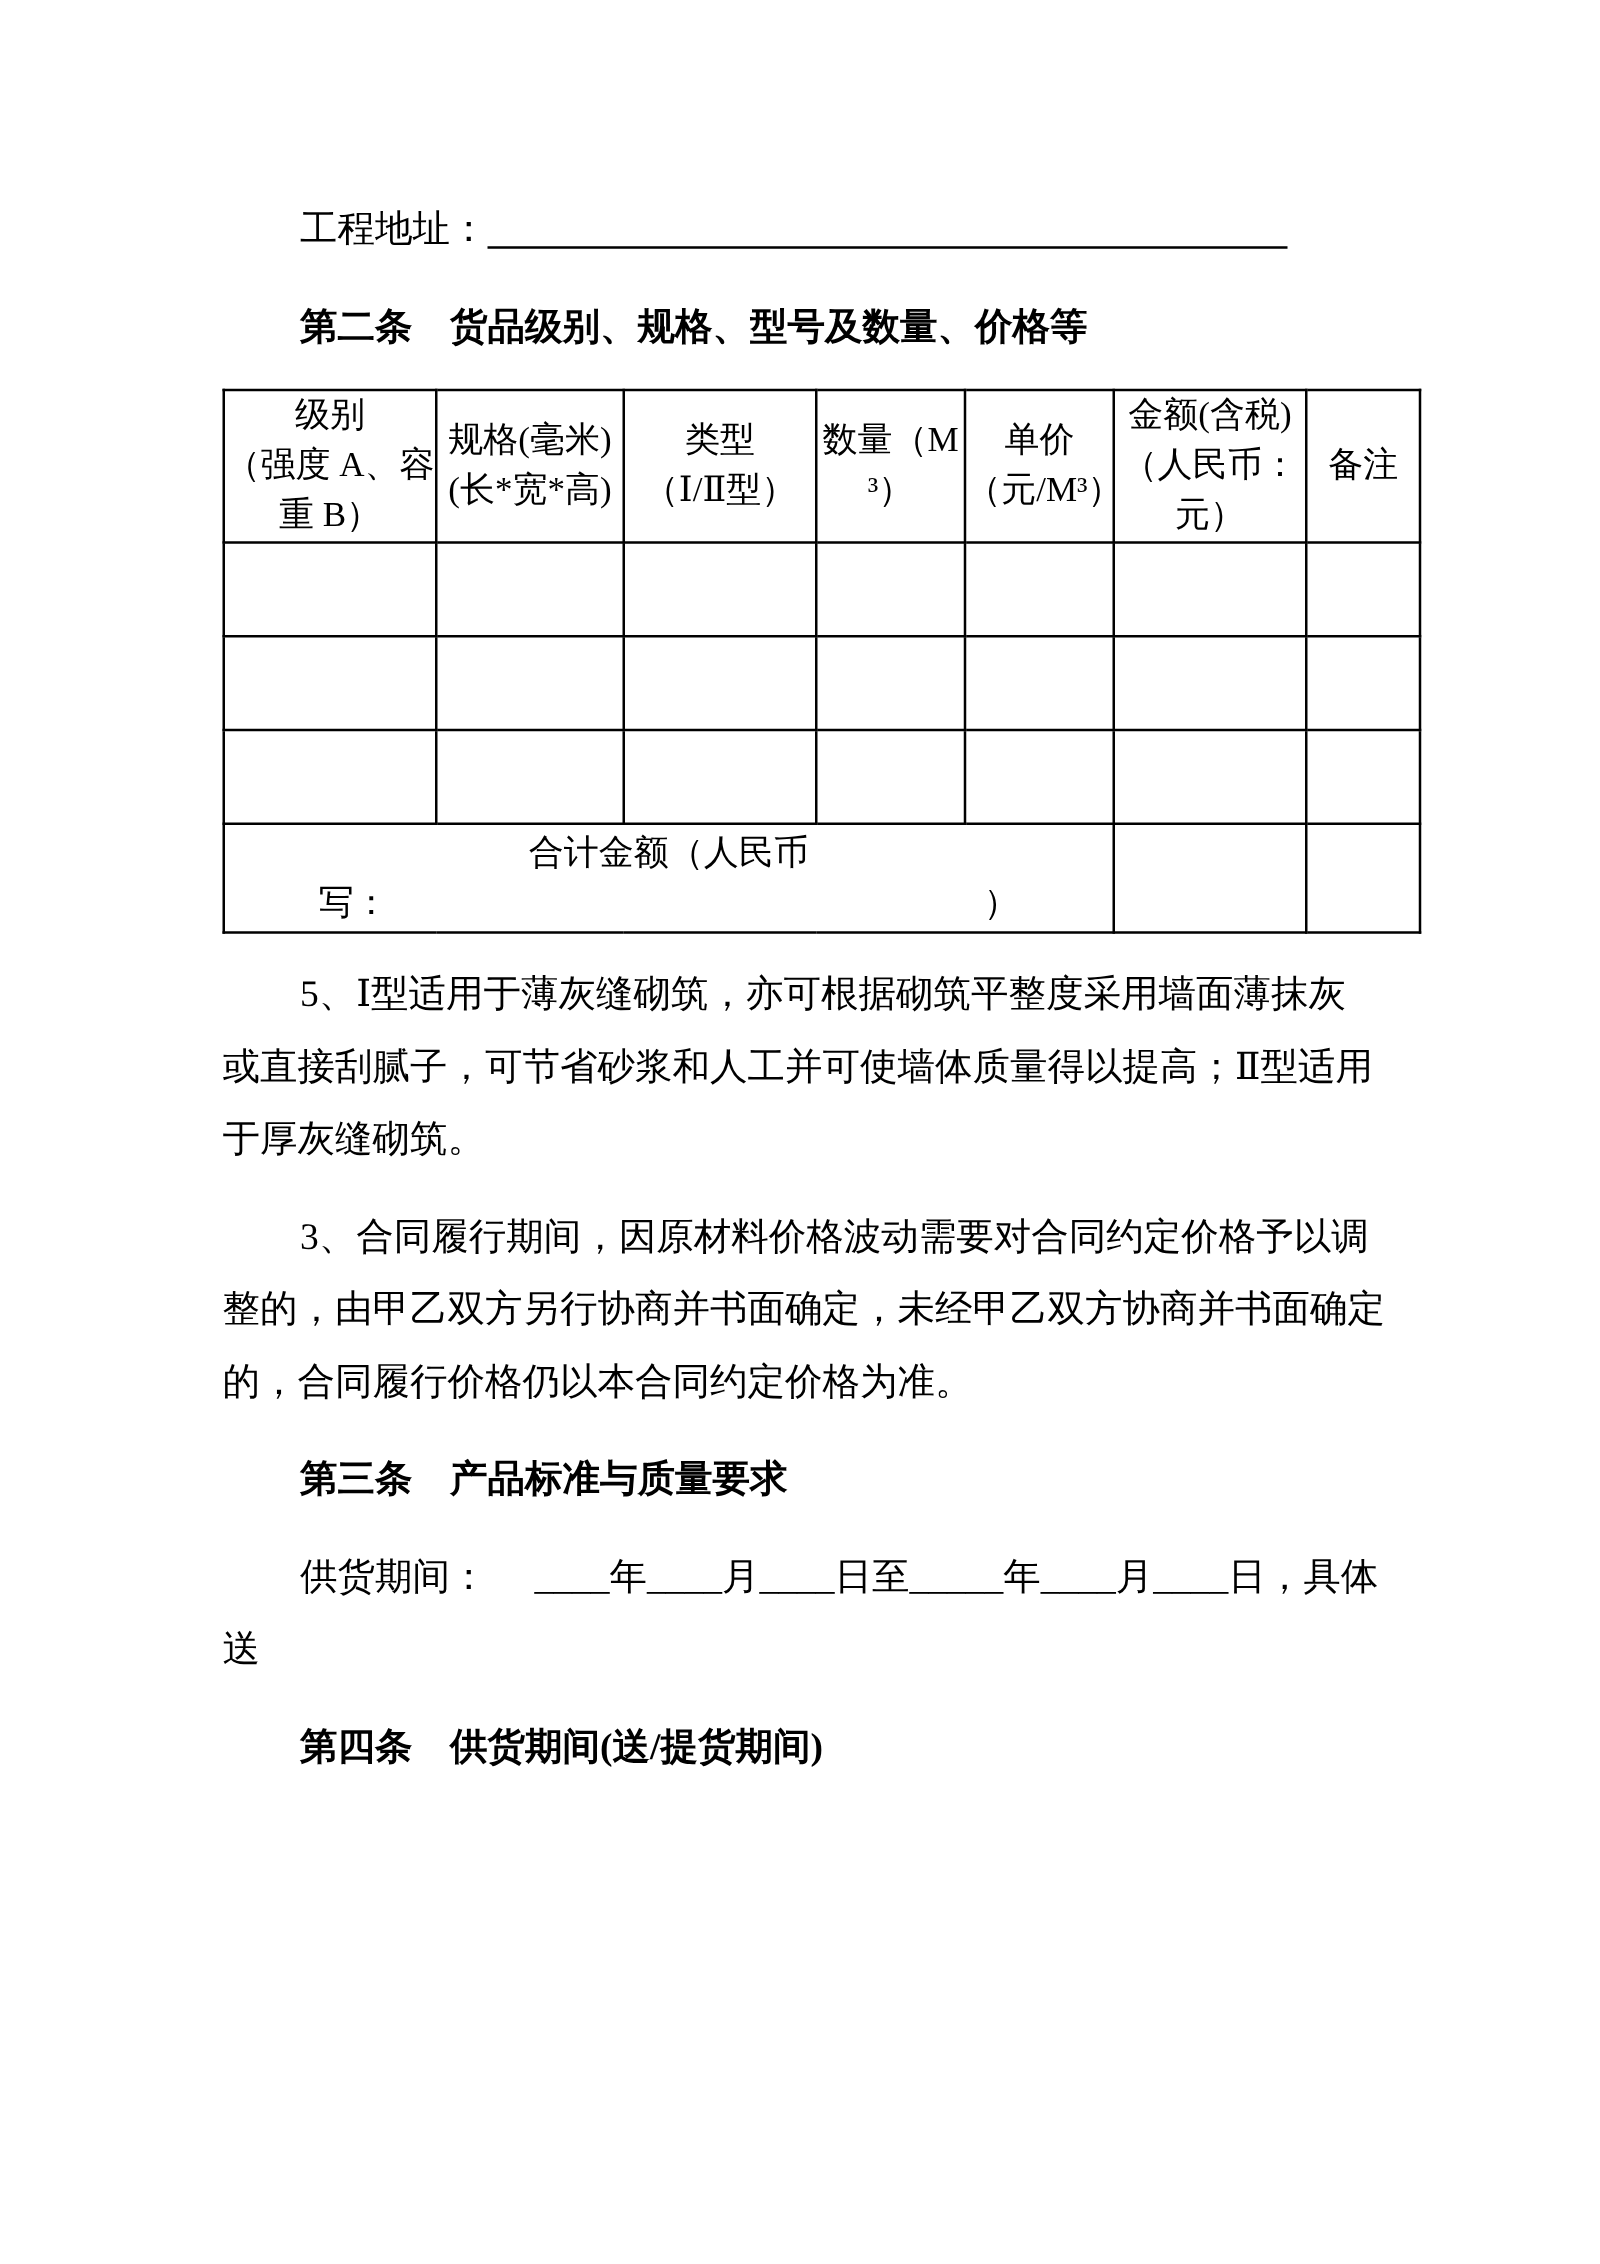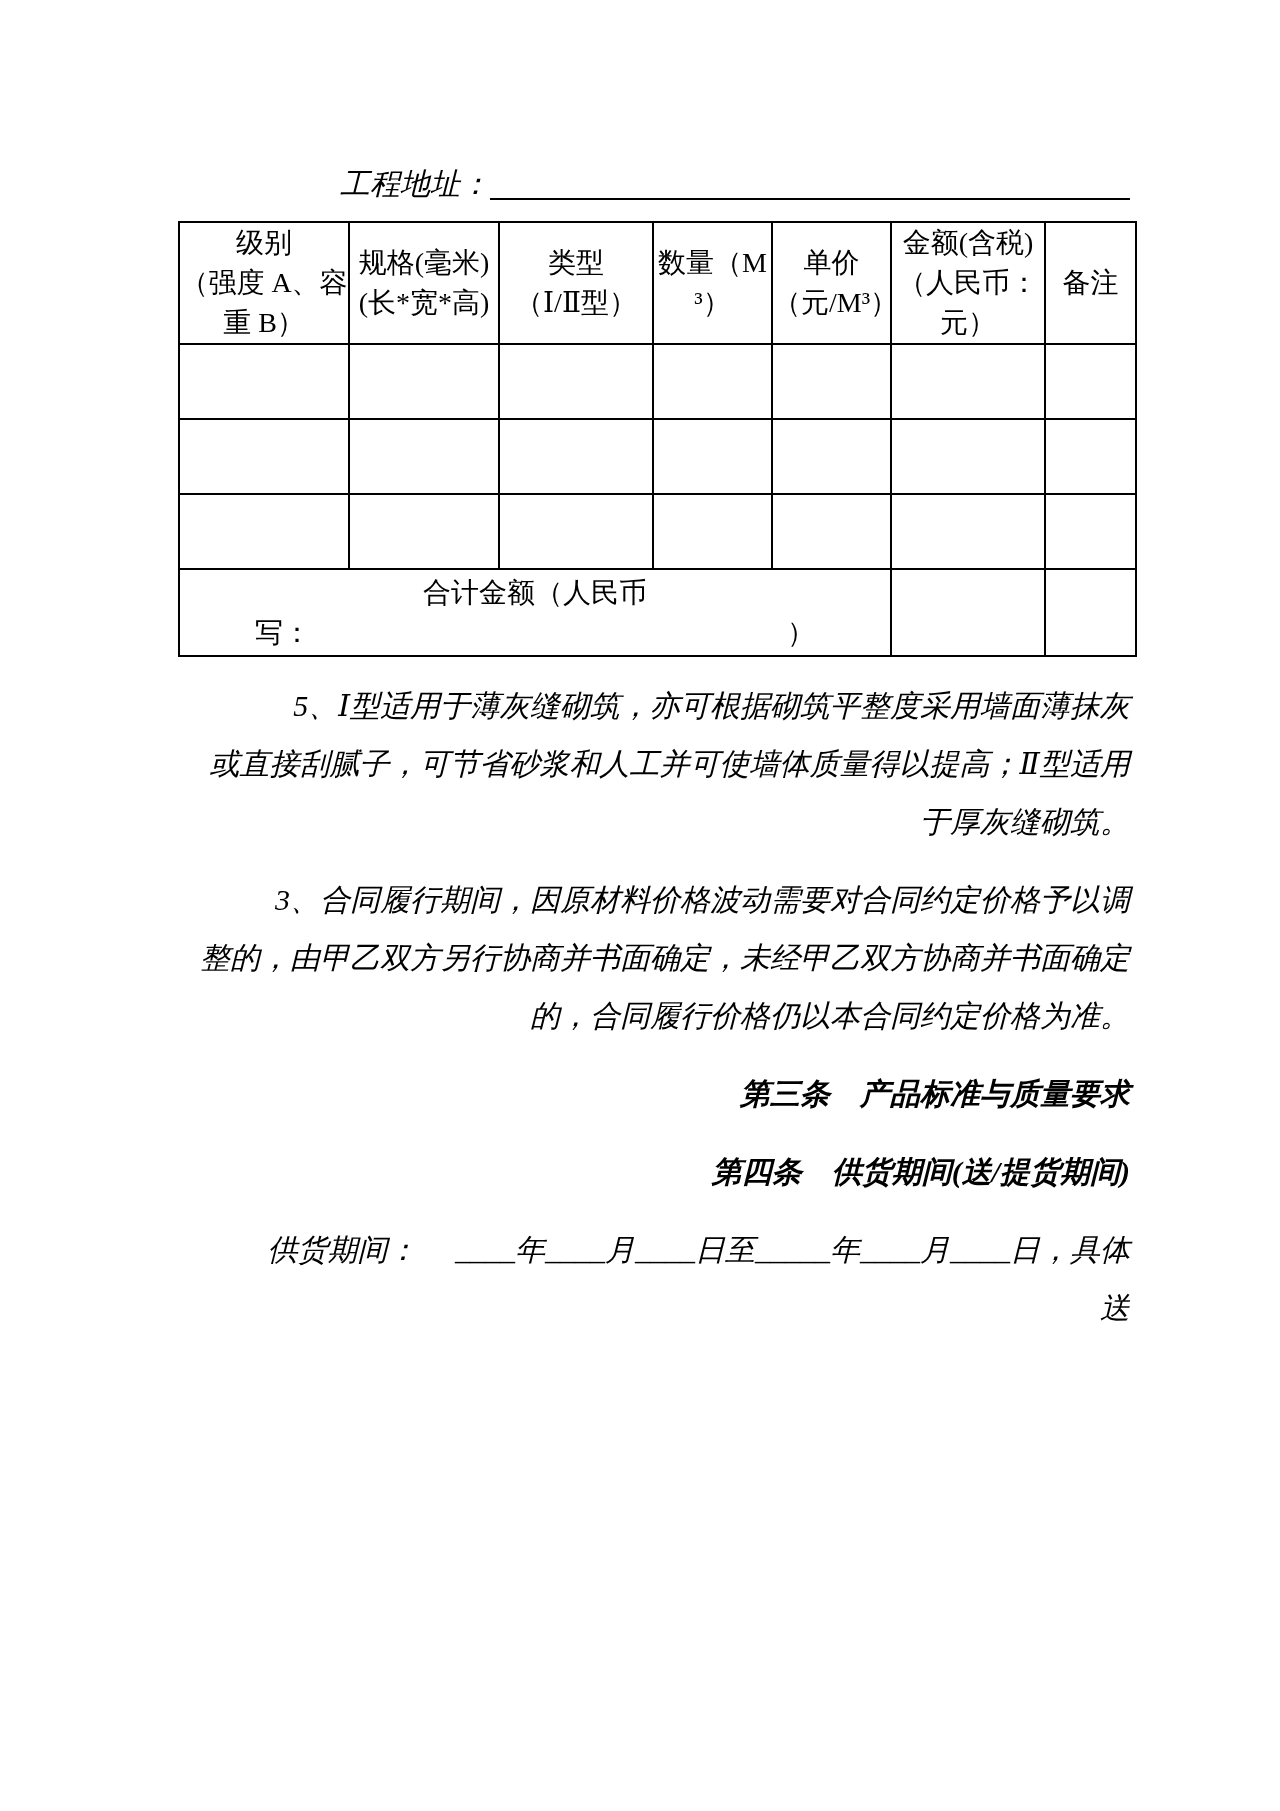--- a/index.html
+++ b/index.html
@@ -17,22 +17,21 @@
     height: 1811px;
     padding: 155px 130px 0 178px;
   }
   .para {
     font-size: 30px;
     line-height: 58px;
     white-space: pre-line;
     margin: 20px 0;
     text-indent: 62px;
     width: 952px;
-    text-align: right;
-    font-style: italic;
+    text-align: left;
   }
   .address { margin: 0; }
   .heading { font-weight: bold; }
   .blank {
     display: inline-block;
     width: 640px;
     height: 36px;
     border-bottom: 2px solid #000;
     vertical-align: -6px;
   }
@@ -57,20 +56,21 @@
   tr.trow { height: 87px; }
   td.total-label { text-align: left; padding-left: 8px; }
 </style>
 </head>
 <body>
 
 <div class="page">
 
   <div class="para address"><span>工程地址：</span><span class="blank"></span></div>
 
+  <div class="para heading">第二条　货品级别、规格、型号及数量、价格等</div>
 
   <table class="goods">
     <colgroup>
       <col style="width:170px">
       <col style="width:150px">
       <col style="width:154px">
       <col style="width:119px">
       <col style="width:119px">
       <col style="width:154px">
       <col style="width:91px">
@@ -131,16 +131,16 @@
 
   <div class="para">5、Ⅰ型适用于薄灰缝砌筑，亦可根据砌筑平整度采用墙面薄抹灰
 或直接刮腻子，可节省砂浆和人工并可使墙体质量得以提高；Ⅱ型适用
 于厚灰缝砌筑。</div>
   <div class="para">3、合同履行期间，因原材料价格波动需要对合同约定价格予以调
 整的，由甲乙双方另行协商并书面确定，未经甲乙双方协商并书面确定
 的，合同履行价格仍以本合同约定价格为准。</div>
 
   <div class="para heading">第三条　产品标准与质量要求</div>
 
+  <div class="para">供货期间：　 ____年____月____日至_____年____月____日，具体送</div>
   <div class="para heading">第四条　供货期间(送/提货期间)</div>
-  <div class="para">供货期间：　 ____年____月____日至_____年____月____日，具体送</div>
 
 </div>
 
 </body></html>

